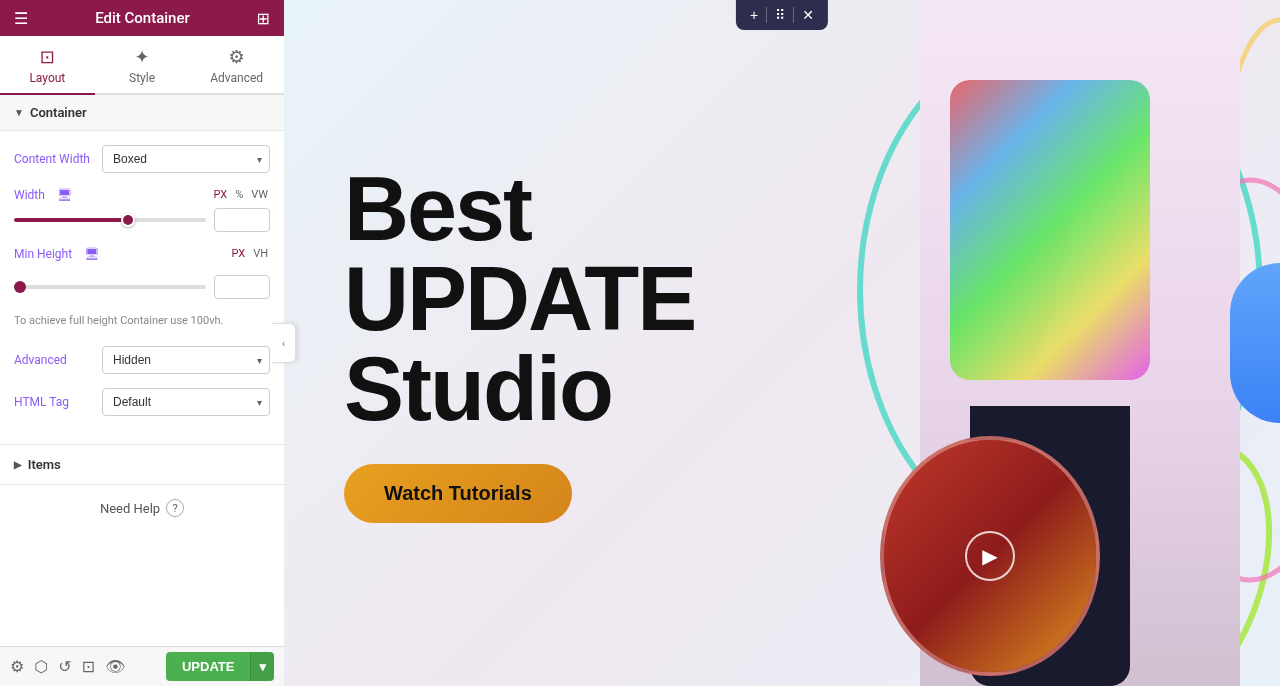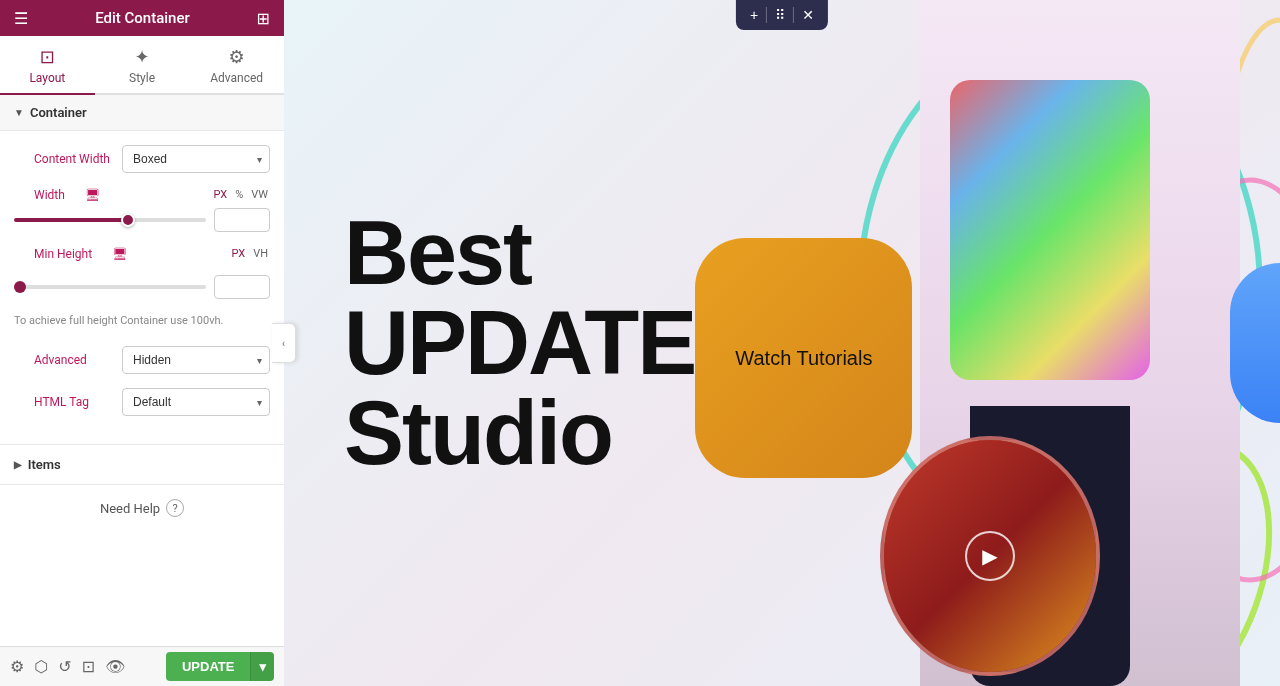--- a/index.html
+++ b/index.html
@@ -19,22 +19,22 @@
     .tab.active { color: #8b1a4a; border-bottom: 2px solid #8b1a4a; margin-bottom: -2px; }
     .tab-icon { font-size: 18px; }
 
     
     .section-header { display: flex; align-items: center; gap: 6px; padding: 10px 14px; cursor: pointer; font-size: 13px; font-weight: 600; color: #333; background: #f7f7f7; border-bottom: 1px solid #e8e8e8; }
     .section-header .chevron-icon { font-size: 10px; color: #555; }
 
     
     .form-area { padding: 14px; }
     .form-row { display: flex; align-items: center; margin-bottom: 14px; gap: 8px; }
-    .form-label { font-size: 12px; color: #be185d; min-width: 80px; flex-shrink: 0; margin-left: 20px; }
-    .form-label-with-icon { display: flex; align-items: center; gap: 20px; }
+    .form-label { font-size: 12px; color: #8b5cf6; min-width: 80px; flex-shrink: 0; }
+    .form-label-with-icon { display: flex; align-items: center; gap: 12px; }
     .select-wrapper { flex: 1; position: relative; }
     .form-select { width: 100%; padding: 6px 28px 6px 10px; border: 1px solid #ccc; border-radius: 4px; font-size: 12px; color: #333; appearance: none; background: #fff; cursor: pointer; }
     .select-arrow { position: absolute; right: 8px; top: 50%; transform: translateY(-50%); font-size: 10px; color: #666; pointer-events: none; }
 
     
     .width-row { margin-bottom: 6px; }
     .unit-buttons { display: flex; gap: 4px; margin-left: auto; font-size: 11px; color: #666; }
     .unit-btn { cursor: pointer; padding: 1px 2px; }
     .unit-btn.active { color: #8b1a4a; font-weight: 400; }
     .range-row { display: flex; align-items: center; gap: 8px; margin-bottom: 14px; }
@@ -70,23 +70,23 @@
     
     .element-toolbar { position: absolute; top: 0; left: 50%; transform: translateX(-50%); background: #2d2d4e; border-radius: 0 0 8px 8px; display: flex; align-items: center; gap: 2px; padding: 4px 8px; z-index: 10; }
     .el-toolbar-btn { background: none; border: none; color: #fff; cursor: pointer; padding: 3px 6px; font-size: 14px; display: flex; align-items: center; }
     .el-toolbar-separator { width: 1px; height: 16px; background: rgba(255,255,255,0.3); }
 
     
     .collapse-toggle { position: absolute; right: -12px; top: 50%; transform: translateY(-50%); width: 24px; height: 40px; background: #fff; border: 1px solid #ddd; border-left: none; border-radius: 0 6px 6px 0; display: flex; align-items: center; justify-content: center; cursor: pointer; z-index: 5; box-shadow: 2px 0 4px rgba(0,0,0,0.1); }
     .collapse-toggle-icon { font-size: 10px; color: #666; }
 
     
-    .dance-content { display: flex; flex-direction: row; justify-content: center; z-index: 2; }
+    .dance-content { display: flex; flex-direction: column; justify-content: center; z-index: 2; }
     .dance-heading { font-size: 90px; font-weight: 900; line-height: 1; color: #111; font-family: 'Arial Black', sans-serif; letter-spacing: -2px; }
-    .watch-btn { margin-top: 30px; background: linear-gradient(135deg, #e8a020, #d4851a); color: #111; border: none; padding: 18px 40px; border-radius: 50px; font-size: 20px; font-weight: 400; cursor: pointer; width: fit-content; }
+    .watch-btn { margin-top: 30px; background: linear-gradient(135deg, #e8a020, #d4851a); color: #111; border: none; padding: 18px 40px; border-radius: 50px; font-size: 20px; font-weight: 700; cursor: pointer; width: fit-content; }
 
     
     .video-oval { position: absolute; bottom: 10px; right: 180px; width: 220px; height: 240px; border-radius: 50%; overflow: hidden; background: linear-gradient(135deg, #c0392b, #8b1a1a); display: flex; align-items: center; justify-content: center; border: 4px solid rgba(255,255,255,0.3); }
     .play-btn-circle { width: 50px; height: 50px; border-radius: 50%; border: 2px solid rgba(255,255,255,0.8); display: flex; align-items: center; justify-content: center; color: #fff; font-size: 20px; cursor: pointer; }
 
     
     .right-partial { position: absolute; right: 0; top: 50%; transform: translateY(-50%); width: 50px; height: 160px; background: linear-gradient(180deg, #60a5fa, #3b82f6); border-radius: 80px 0 0 80px; }
 
     .left-panel { position: relative; }
     .panel-scrollable { flex: 1; overflow-y: auto; padding-bottom: 40px; }

